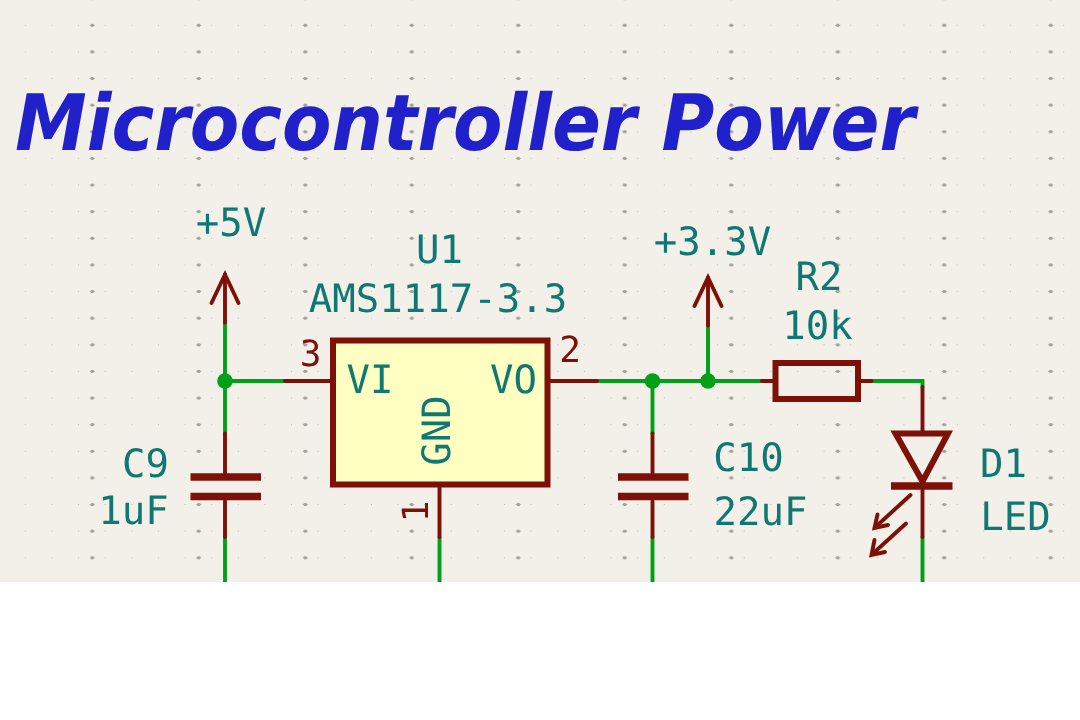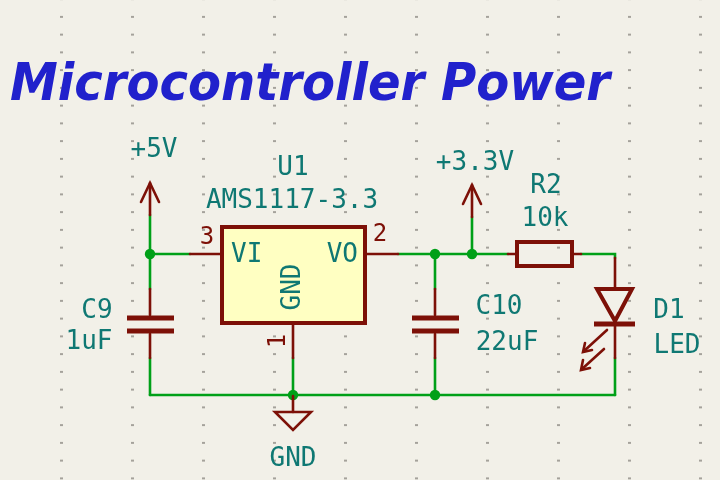--- a/index.html
+++ b/index.html
@@ -1,18 +1,18 @@
 <!DOCTYPE html>
 <html><head>
 <meta charset="utf-8">
 <style>
   html,body{margin:0;padding:0;}
   .canvas{
     position:relative;
-    width:720px;height:480px;
+    width:720px;height:388px;
     overflow:hidden;
     background-color:#F2F0E8;
     background-image:
       radial-gradient(ellipse 2.6px 1.3px at center, #A5A29B 60%, rgba(0,0,0,0) 62%),
       radial-gradient(circle 1px at center, #BEBCB4 60%, rgba(0,0,0,0) 65%);
     background-size:71px 17.75px, 17.75px 17.75px;
     background-position:26px 8px, 8px 8px;
   }
   svg{position:absolute;left:0;top:0;}
   .wire{stroke:#00A018;stroke-width:2.6;fill:none;stroke-linecap:round;}

